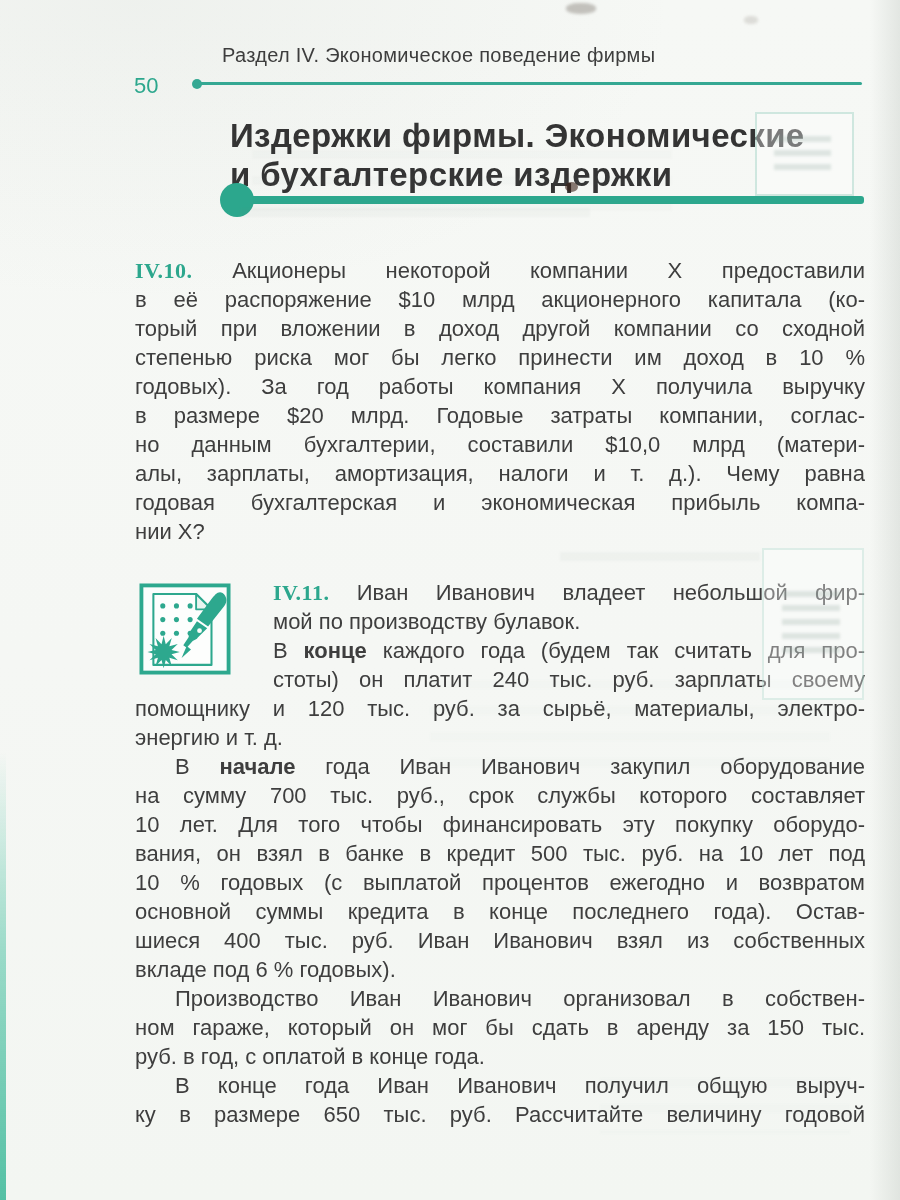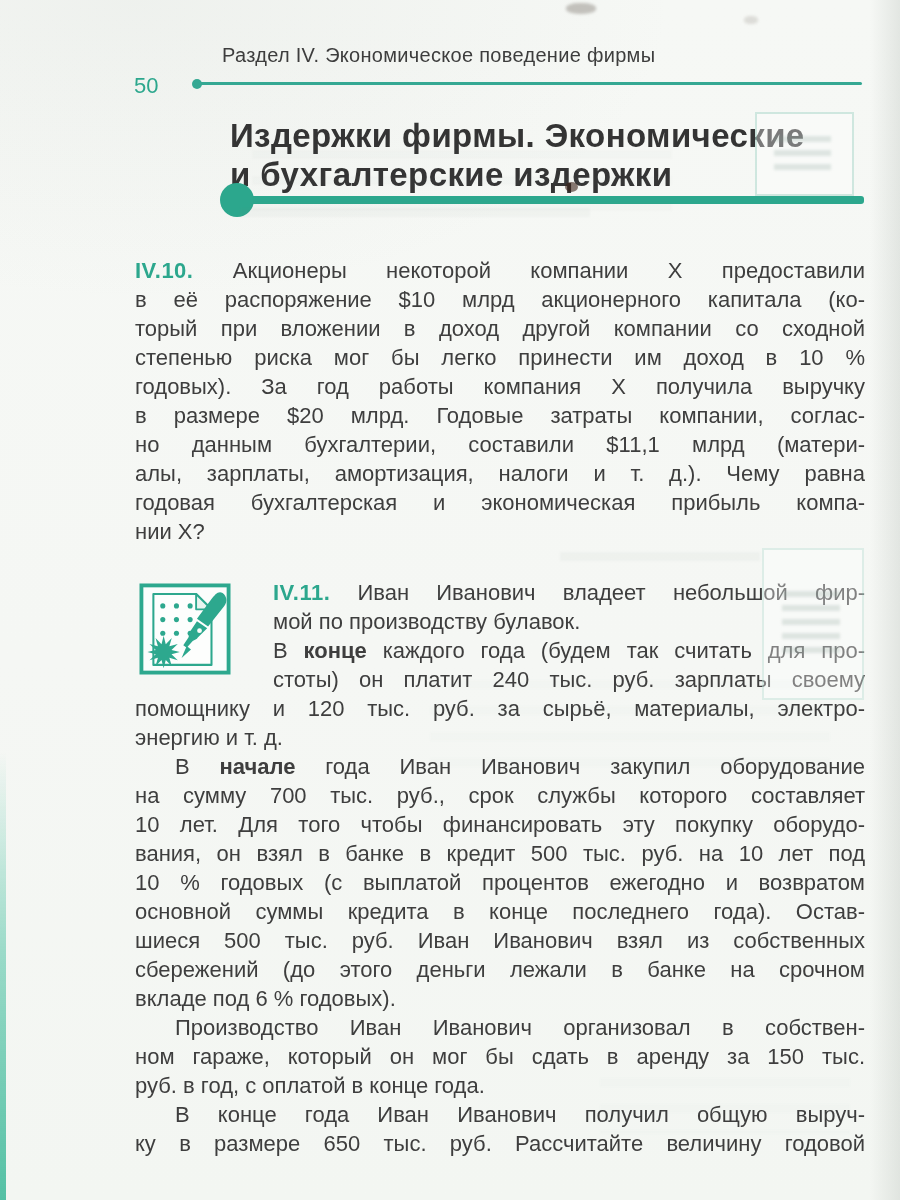--- a/index.html
+++ b/index.html
@@ -47,21 +47,21 @@
     border-radius:50%;background:#2ca78d;display:block;
   }
 
   
   .problem{position:absolute;left:135px;width:730px;font-size:22px;line-height:29px;}
   .problem.p1{top:256px;}
   .problem.p2{top:578px;}
   .tline{text-align:justify;text-align-last:justify;}
   .tline.pend{text-align-last:left;}
   .tline.pind{padding-left:40px;}
-  .pnum{color:#2ca78d;font-weight:700;letter-spacing:.5px;}
+  .pnum{color:#2ca78d;font-weight:700;letter-spacing:.5px;font-family:Liberation Serif, serif;}
   b{font-weight:700;}
 
   
   .task-icon{
     float:left;width:100px;height:94px;
     margin:4px 38px 0 0;
   }
   .task-icon svg{width:100%;height:100%;display:block;}
 
   
@@ -123,21 +123,21 @@
     <span class="big-dot"></span>
   </div>
 
   <section class="problem p1">
       <div class="tline"><span class="pnum">IV.10.</span> Акционеры некоторой компании X предоставили</div>
       <div class="tline">в её распоряжение $10 млрд акционерного капитала (ко-</div>
       <div class="tline">торый при вложении в доход другой компании со сходной</div>
       <div class="tline">степенью риска мог бы легко принести им доход в 10 %</div>
       <div class="tline">годовых). За год работы компания X получила выручку</div>
       <div class="tline">в размере $20 млрд. Годовые затраты компании, соглас-</div>
-      <div class="tline">но данным бухгалтерии, составили $11,1 млрд (матери-</div>
+      <div class="tline">но данным бухгалтерии, составили $10,0 млрд (матери-</div>
       <div class="tline">алы, зарплаты, амортизация, налоги и т. д.). Чему равна</div>
       <div class="tline">годовая бухгалтерская и экономическая прибыль компа-</div>
       <div class="tline pend">нии X?</div>
     </section>
 
   <section class="problem p2">
     <span class="task-icon">
       <svg viewBox="0 0 110 110" xmlns="http://www.w3.org/2000/svg" aria-hidden="true">
 
         <rect x="4" y="4" width="102" height="102" fill="#fbfdfc" stroke="#2da88e" stroke-width="4.5"></rect>
@@ -172,22 +172,21 @@
       <div class="tline">В <b>конце</b> каждого года (будем так считать для про-</div>
       <div class="tline">стоты) он платит 240 тыс. руб. зарплаты своему</div>
       <div class="tline">помощнику и 120 тыс. руб. за сырьё, материалы, электро-</div>
       <div class="tline pend">энергию и т. д.</div>
       <div class="tline pind">В <b>начале</b> года Иван Иванович закупил оборудование</div>
       <div class="tline">на сумму 700 тыс. руб., срок службы которого составляет</div>
       <div class="tline">10 лет. Для того чтобы финансировать эту покупку оборудо-</div>
       <div class="tline">вания, он взял в банке в кредит 500 тыс. руб. на 10 лет под</div>
       <div class="tline">10 % годовых (с выплатой процентов ежегодно и возвратом</div>
       <div class="tline">основной суммы кредита в конце последнего года). Остав-</div>
-      <div class="tline">шиеся 500 тыс. руб. Иван Иванович взял из собственных</div>
-      <div class="tline">сбережений (до этого деньги лежали в банке на срочном</div>
+      <div class="tline">шиеся 400 тыс. руб. Иван Иванович взял из собственных</div>
       <div class="tline pend">вкладе под 6 % годовых).</div>
       <div class="tline pind">Производство Иван Иванович организовал в собствен-</div>
       <div class="tline">ном гараже, который он мог бы сдать в аренду за 150 тыс.</div>
       <div class="tline pend">руб. в год, с оплатой в конце года.</div>
       <div class="tline pind">В конце года Иван Иванович получил общую выруч-</div>
       <div class="tline">ку в размере 650 тыс. руб. Рассчитайте величину годовой</div>
     </section>
 
   <div class="ghost-box" style="left:755px;top:112px;width:95px;height:80px;">
       <span class="smudge"></span>

